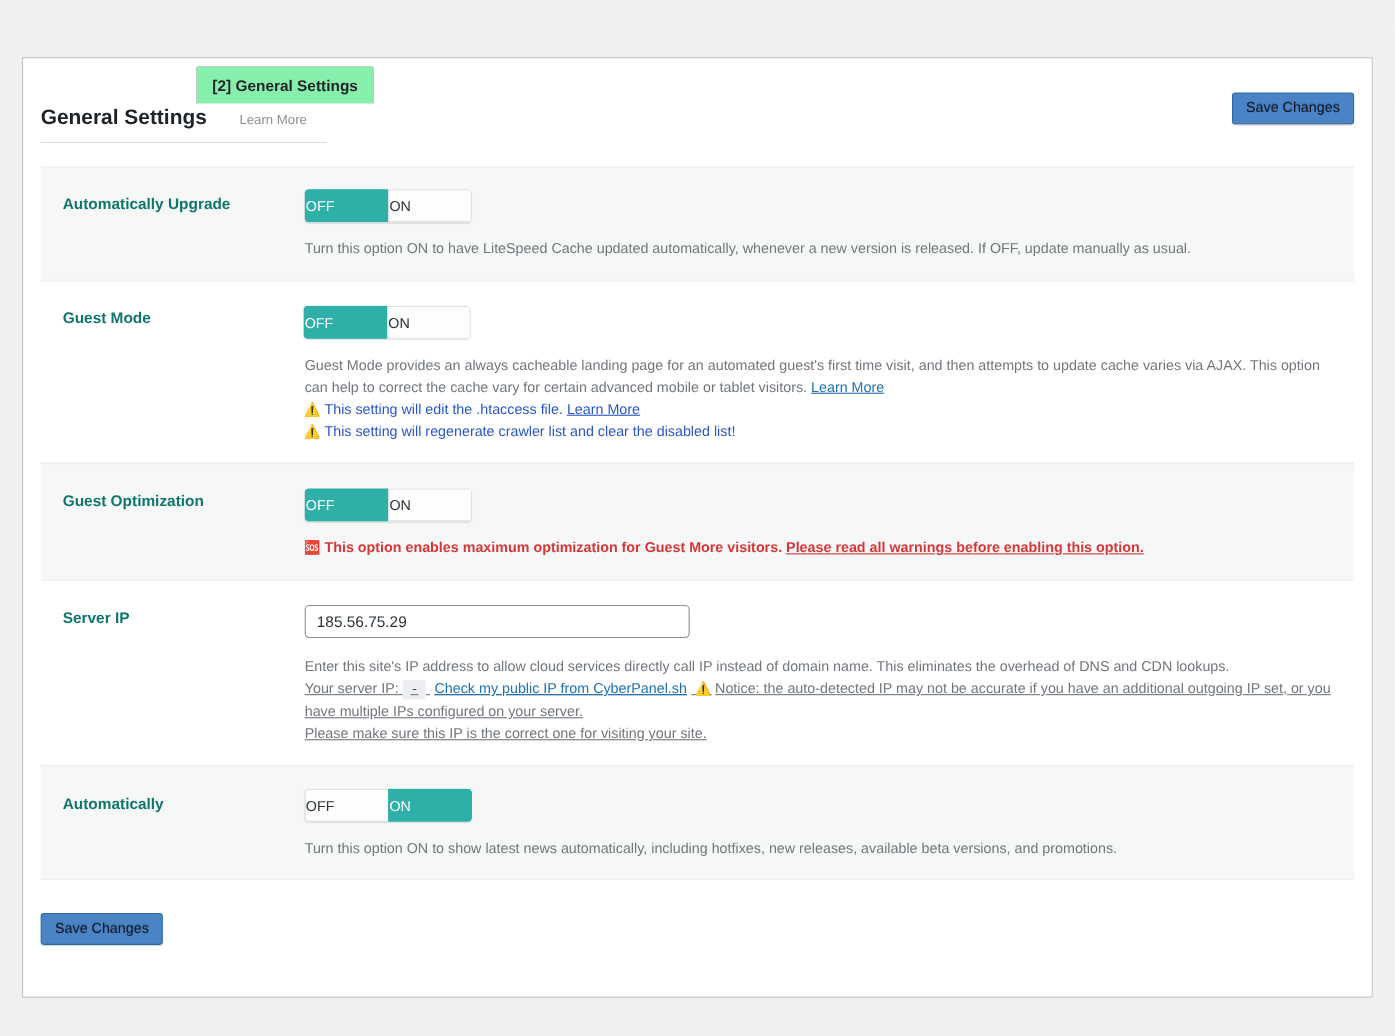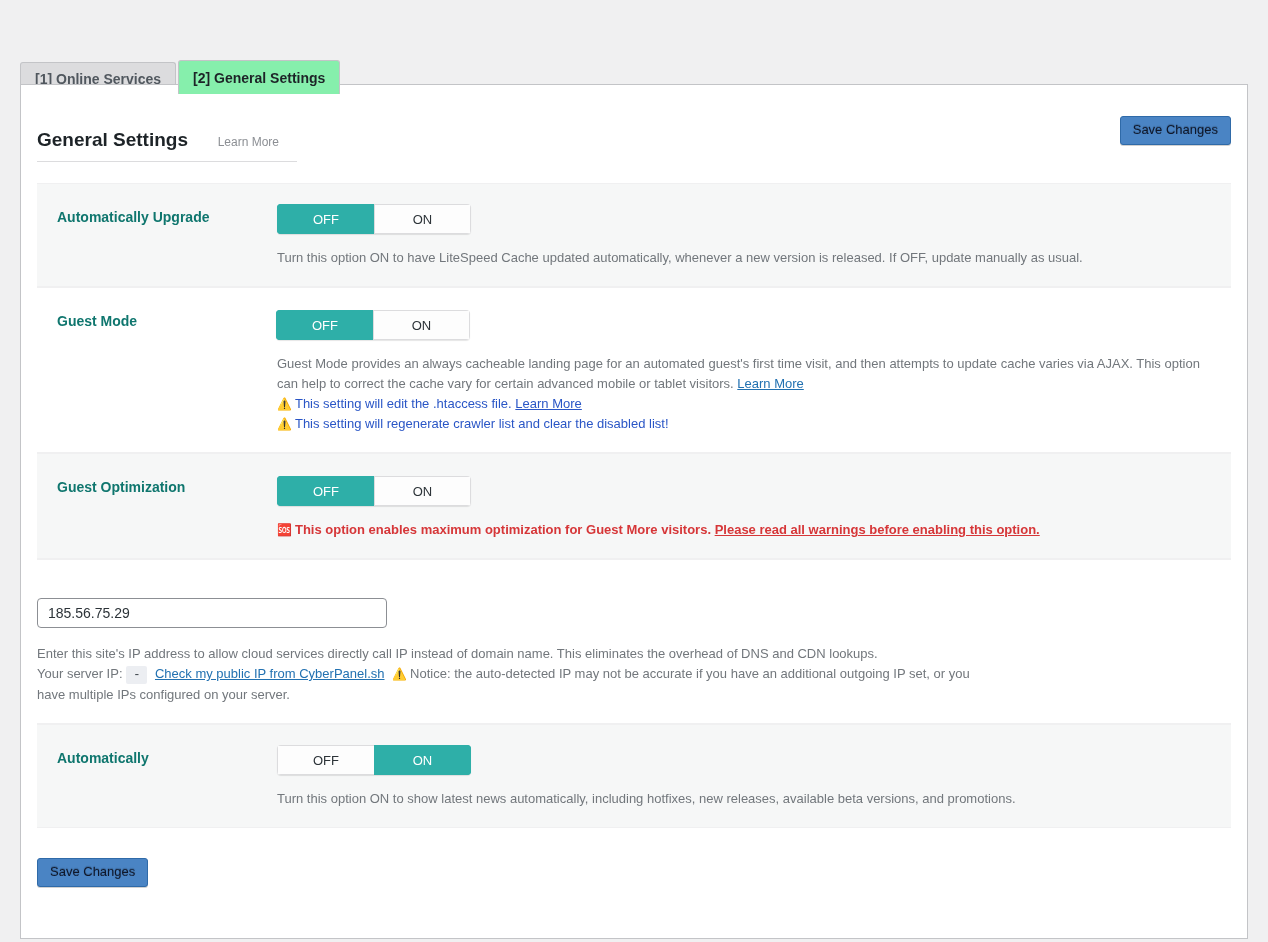--- a/index.html
+++ b/index.html
@@ -56,21 +56,21 @@
     height: 34px;
     line-height: 34px;
     position: relative;
     z-index: 3;
   }
 
   
   .panel {
     position: absolute;
     left: 20px;
-    top: 84px;
+    top: 52px;
     width: 1228px;
     height: 855px;
     background: #ffffff;
     border: 1px solid #c3c4c7;
     border-top: 1px solid #c3c4c7;
     box-sizing: border-box;
     overflow: hidden;
   }
 
   .panel-head {
@@ -155,24 +155,23 @@
 
   
   .toggle {
     display: inline-flex;
     border-radius: 4px;
     overflow: hidden;
     box-shadow: 0 1px 1px rgba(0,0,0,0.10);
     margin-bottom: 14px;
   }
   .toggle .seg {
-    width: 97px;
+    width: 76px;
     height: 30px;
     line-height: 30px;
-    text-align: center;
     font-size: 13px;
     cursor: pointer;
     border: 1px solid #dcdcde;
     box-sizing: border-box;
     user-select: none;
     background: #fdfdfd;
     color: #2c3338;
   }
   .toggle .seg:first-child { border-right: none; }
   .toggle .seg.on {
@@ -181,21 +180,21 @@
     color: #ffffff;
   }
 
   
   .desc {
     font-size: 13px;
     color: #72777c;
     line-height: 20px;
     margin: 0;
   }
-  .desc + .desc { margin-top: 0; }
+  .desc + .desc { margin-top: 0; text-decoration: underline; }
   a.inline-link {
     color: #2271b1;
     text-decoration: underline;
     cursor: pointer;
   }
   .note-blue {
     color: #2a56c6;
     font-size: 13px;
     line-height: 20px;
   }
@@ -244,21 +243,20 @@
     padding: 4px 10px;
     font-size: 14px;
     font-family: "Liberation Sans", sans-serif;
     color: #2c3338;
     border: 1px solid #8c8f94;
     border-radius: 4px;
     box-sizing: border-box;
     background: #fff;
     margin-bottom: 16px;
     outline: none;
-    margin-top: 16px;
   }
 
   .bottom-save {
     margin: 30px 0 0 16px;
   }
 </style>
 </head>
 <body>
 
 <div class="tab-bar">
@@ -320,29 +318,31 @@
           <div class="seg">ON</div>
         </div>
         <div class="danger">
           <span class="warn-ico">🆘</span><span>This option enables maximum optimization for Guest More visitors.</span>
           <a>Please read all warnings before enabling this option.</a>
         </div>
       </div>
     </div>
 
     <div class="row plain">
+      <div class="row-label">Server IP</div>
       <div class="row-body" style="padding-top:22px;">
         <input class="ip-input" type="text" value="185.56.75.29" style="">
         <p class="desc">Enter this site's IP address to allow cloud services directly call IP instead of domain name. This eliminates the overhead of DNS and CDN lookups.</p>
         <p class="desc" style="max-width:945px;">
           <span>Your server IP:</span>
           <code class="dash-code">-</code>
           <a class="inline-link" style="margin:0 4px;">Check my public IP from CyberPanel.sh</a>
           <span class="warn-ico">⚠️</span><span>Notice: the auto-detected IP may not be accurate if you have an additional outgoing IP set, or you have multiple IPs configured on your server.</span>
         </p>
+        <p class="desc">Please make sure this IP is the correct one for visiting your site.</p>
       </div>
     </div>
 
     <div class="row shaded">
       <div class="row-label">Automatically</div>
       <div class="row-body">
         <div class="toggle">
           <div class="seg">OFF</div>
           <div class="seg on">ON</div>
         </div>

